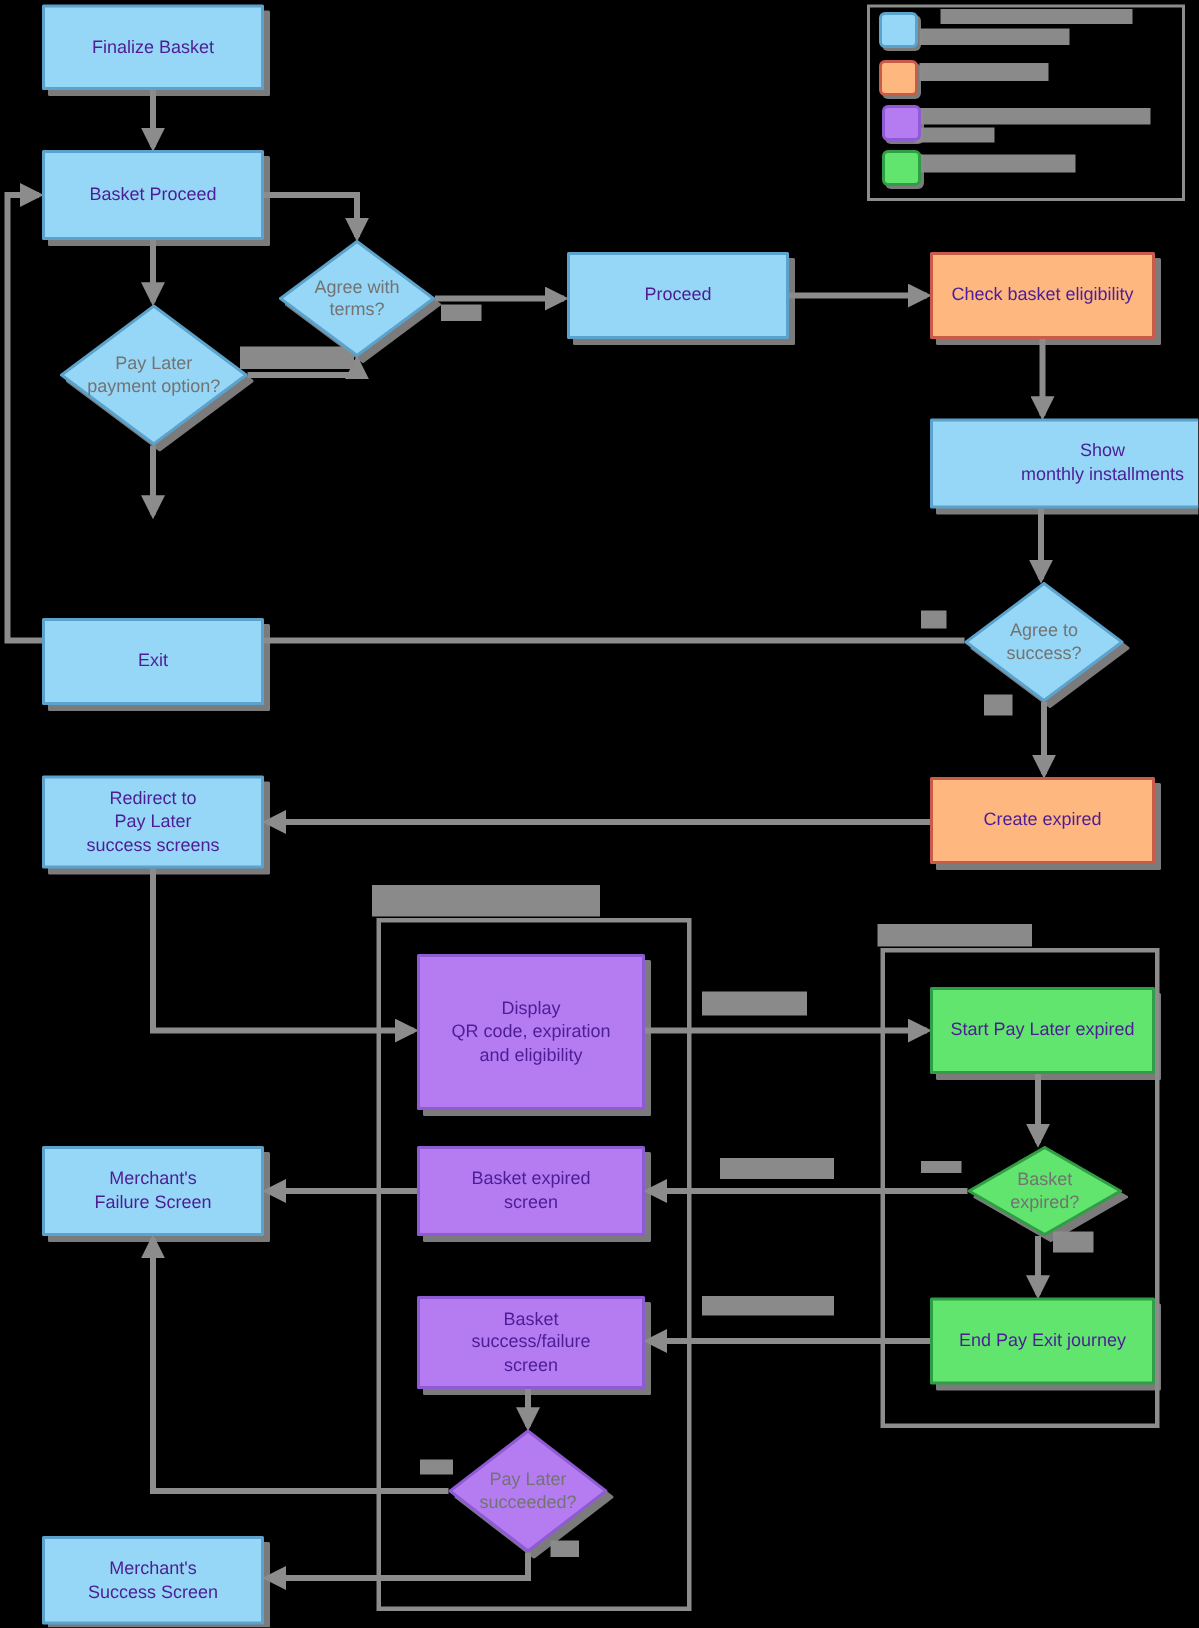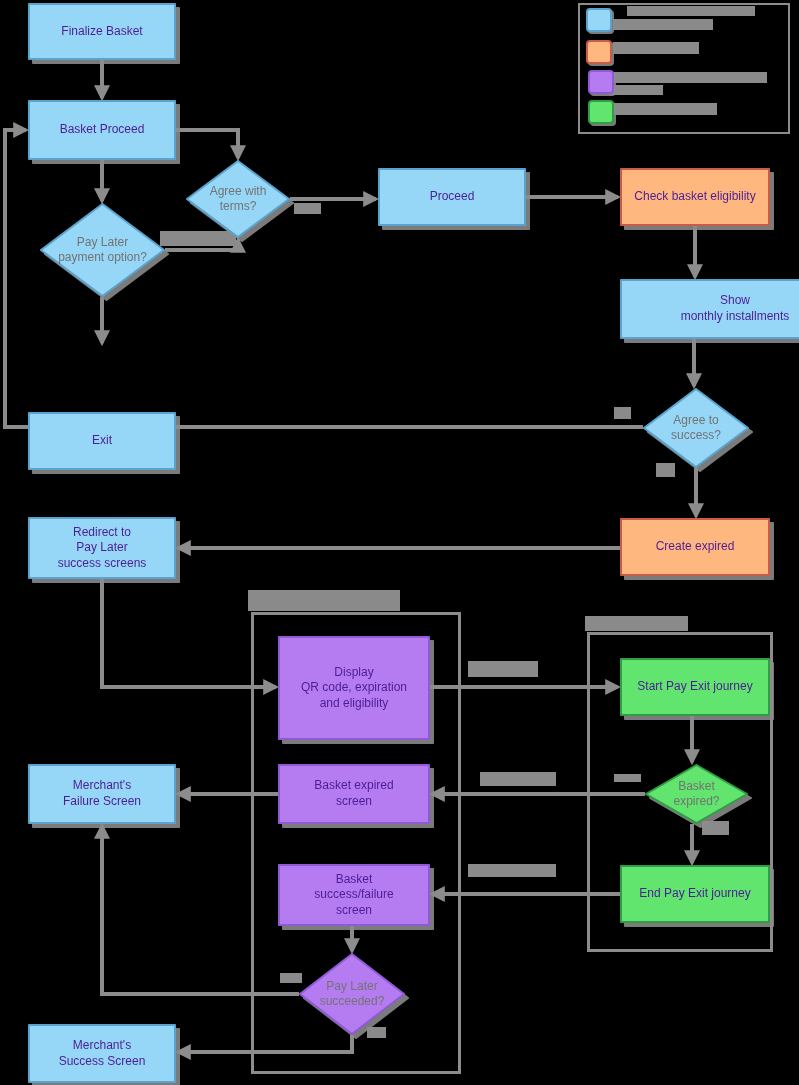--- a/index.html
+++ b/index.html
@@ -99,21 +99,21 @@
       <div class="dlabel">Agree to
 success?</div>
     </div>
     <div class="node" style="left: 620px; top: 518px; width: 146px; height: 54px; background: rgb(255, 183, 128); border-color: rgb(201, 92, 73);">Create expired</div>
     <div class="node" style="left: 28px; top: 517px; width: 144px; height: 58px; background: rgb(150, 215, 247); border-color: rgb(91, 163, 204);">Redirect to
 Pay Later
 success screens</div>
     <div class="node" style="left: 278px; top: 636px; width: 148px; height: 100px; background: rgb(181, 124, 242); border-color: rgb(143, 90, 214);">Display
 QR code, expiration
 and eligibility</div>
-    <div class="node" style="left: 620px; top: 658px; width: 146px; height: 54px; background: rgb(97, 229, 110); border-color: rgb(47, 158, 68);">Start Pay Exit journey</div>
+    <div class="node" style="left: 620px; top: 658px; width: 146px; height: 54px; background: rgb(97, 229, 110); border-color: rgb(47, 158, 68);">Start Pay Later expired</div>
     <div class="node" style="left: 28px; top: 764px; width: 144px; height: 56px; background: rgb(150, 215, 247); border-color: rgb(91, 163, 204);">Merchant's
 Failure Screen</div>
     <div class="node" style="left: 278px; top: 764px; width: 148px; height: 56px; background: rgb(181, 124, 242); border-color: rgb(143, 90, 214);">Basket expired
 screen</div>
     <div class="dnode" style="left: 645px; top: 764px; width: 103px; height: 60px;">
       <svg width="103" height="60">
         <polygon points="51.5,1 102,30 51.5,59 1,30" fill="#61e56e" stroke="#2f9e44" stroke-width="2"></polygon>
       </svg>
       <div class="dlabel">Basket
 expired?</div>

